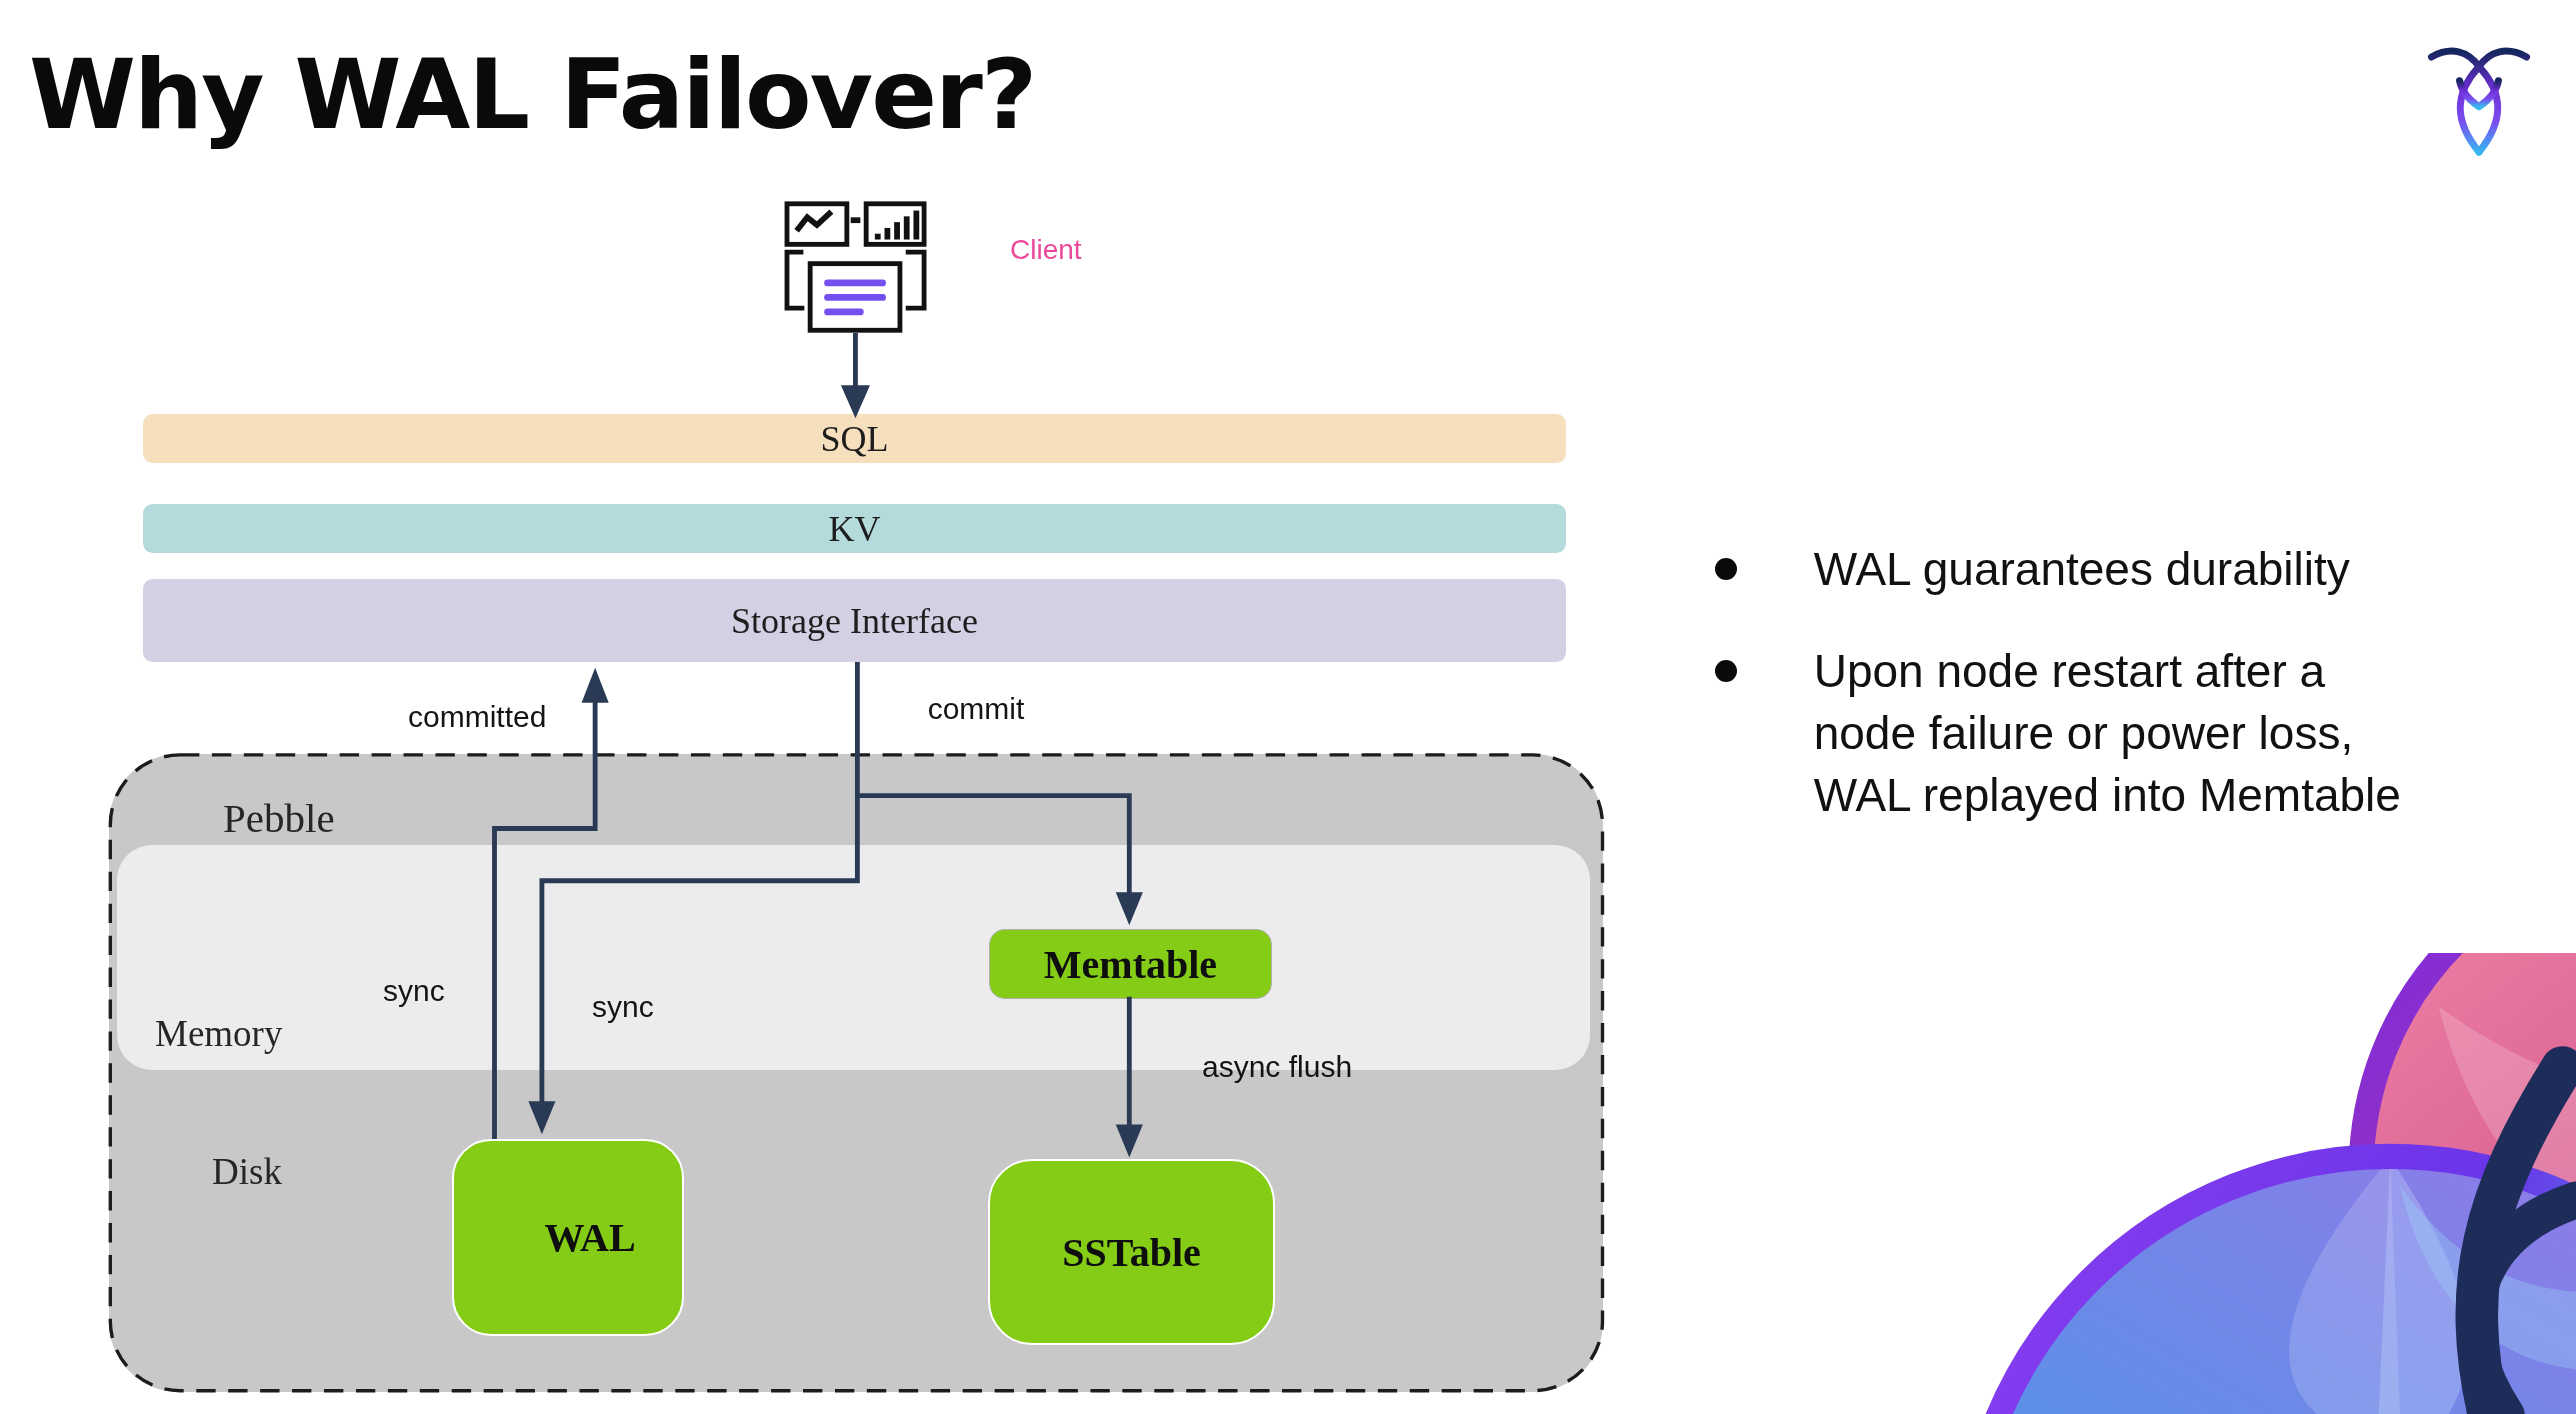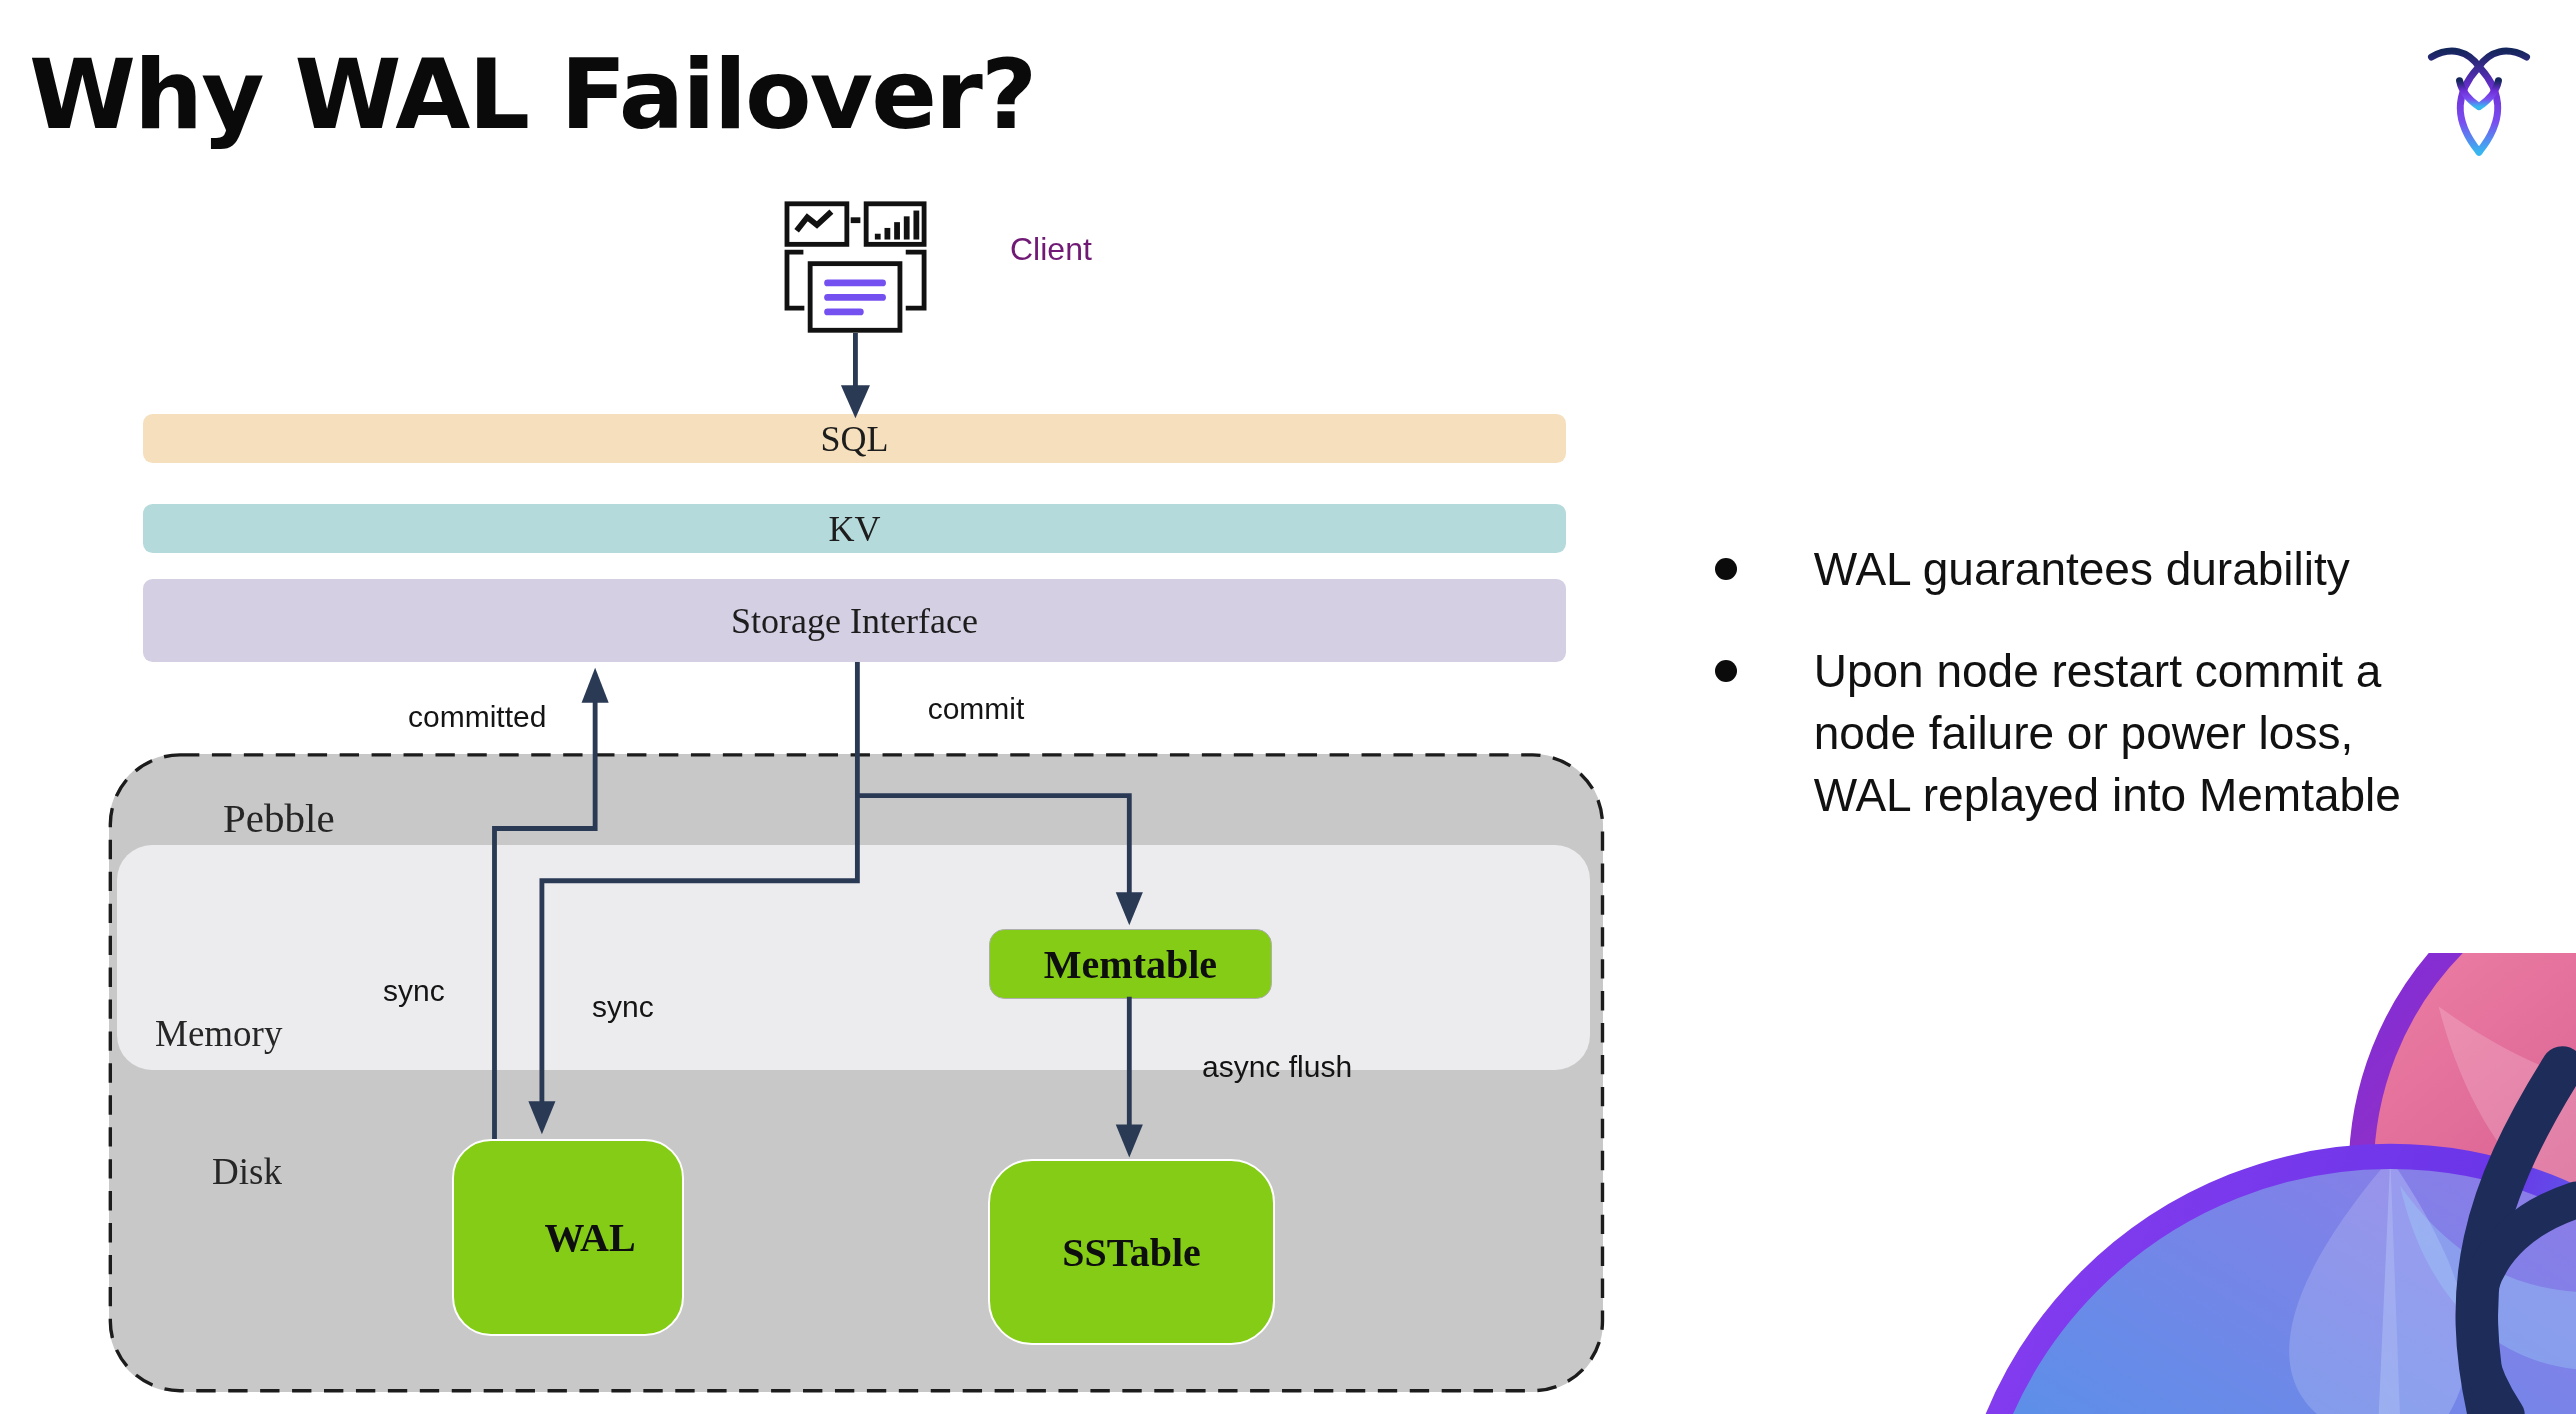--- a/index.html
+++ b/index.html
@@ -34,21 +34,21 @@
   .node.memtable{left:989px;top:929px;width:281px;height:68px;border-radius:15.5px;border:1.9px solid #aeaeae;}
   .node.sstable{left:988px;top:1159px;width:283px;height:182px;border-radius:44px;border:2.9px solid #ffffff;}
 
   
   .edge-label{font-size:30px;color:#141414;line-height:35px;}
   .lbl-committed{left:408px;top:699px;width:170px;text-align:left;}
   .lbl-commit{left:913px;top:691px;width:126px;text-align:center;}
   .lbl-sync1{left:383px;top:973px;}
   .lbl-sync2{left:592px;top:989px;}
   .lbl-async{left:1202px;top:1049px;}
-  .lbl-client{left:1010px;top:232px;font-size:32px;color:#701a75;}
+  .lbl-client{left:1010px;top:232px;font-size:28px;color:#ec4899;}
 
   
   .bullets{left:1705px;top:538px;width:832px;}
   .bullet-item{display:flex;align-items:flex-start;margin-bottom:40px;}
   .bullet-dot{flex:0 0 auto;width:22px;height:22px;border-radius:50%;background:#0b0b0b;margin:20.3px 0 0 9.7px;}
   .bullet-text{margin-left:77px;font-size:46px;line-height:62px;color:#111111;}
 
   svg{display:block;}
   .overlay{pointer-events:none;}
 </style>
@@ -163,21 +163,21 @@
   <div class="abs bullets" id="bullet-list">
       <div class="bullet-item">
         <span class="bullet-dot"></span>
         <div class="bullet-text">
           <div>WAL guarantees durability</div>
         </div>
       </div>
       <div class="bullet-item">
         <span class="bullet-dot"></span>
         <div class="bullet-text">
-          <div>Upon node restart commit a</div>
+          <div>Upon node restart after a</div>
           <div>node failure or power loss,</div>
           <div>WAL replayed into Memtable</div>
         </div>
       </div>
     </div>
 
   <svg class="abs overlay" style="left:1984px;top:953px;" width="592" height="462" viewBox="0 0 612 477">
     <defs>
       <linearGradient id="gPink" x1="0" y1="0" x2="0.8" y2="1">
         <stop offset="0" stop-color="#F287A8"></stop>

